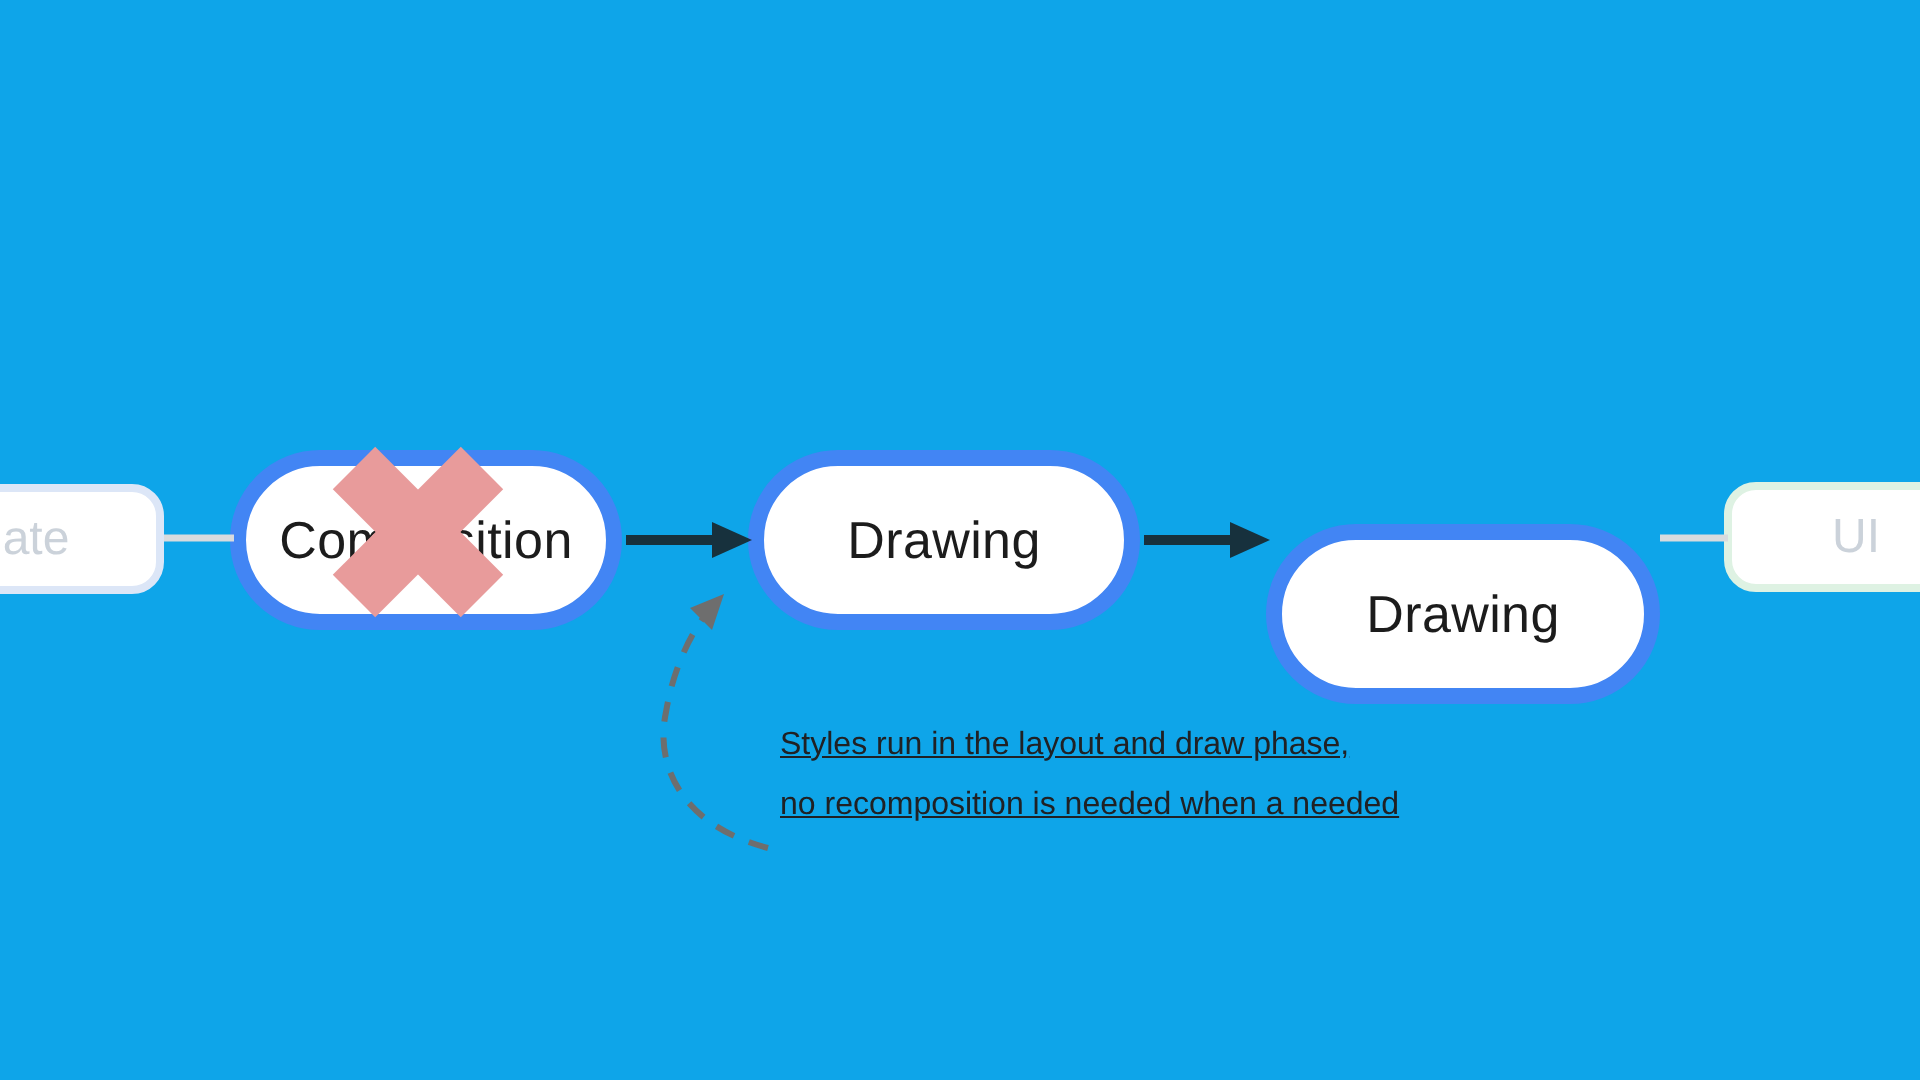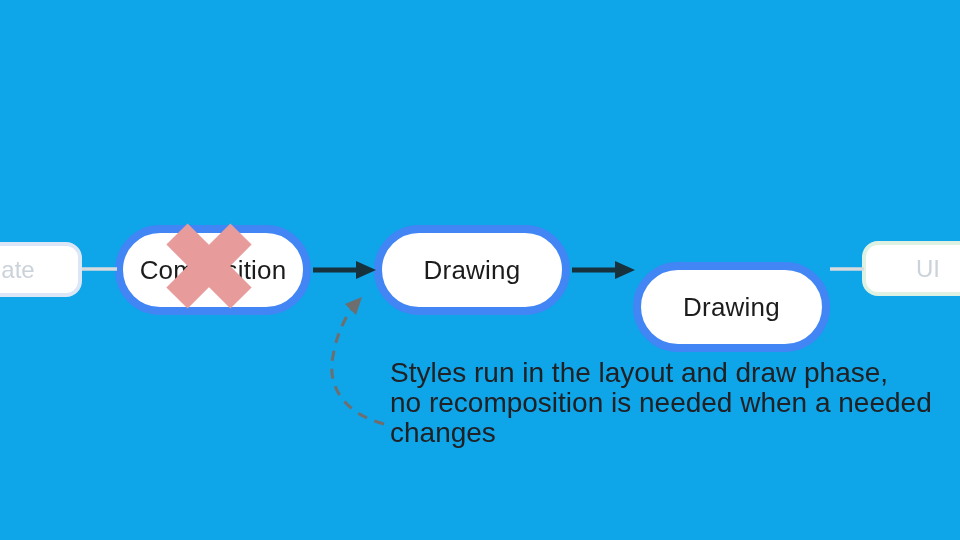--- a/index.html
+++ b/index.html
@@ -75,23 +75,24 @@
     stroke: var(--dashed-arrow, #6e6e6e);
     stroke-width: 3;
     stroke-dasharray: 10 8;
     fill: none;
   }
   .dashed-head { fill: var(--dashed-arrow, #6e6e6e); }
   .annotation {
     position: absolute;
     left: 390px;
     top: 358px;
-    font-size: 28px;
+    font-size: 16px;
     line-height: 30px;
     color: var(--text, #202124);
+    text-decoration: underline;
   }
   .annotation div { white-space: nowrap; }
 </style>
 </head>
 <body>
 
 <div class="stage">
 
   <div class="node node-edge node-state">
     <span>ate</span>
@@ -136,16 +137,15 @@
 
     <g>
       <path class="dashed-path" d="M 384 424 C 342 413 327 384 333 356 C 337 332 347 313 358 301"></path>
       <polygon class="dashed-head" points="362,297 356,315 345,304"></polygon>
     </g>
   </svg>
 
   <div class="annotation">
     <div>Styles run in the layout and draw phase,</div>
     <div>no recomposition is needed when a needed</div>
-    <div>changes</div>
   </div>
 
 </div>
 
 </body></html>

